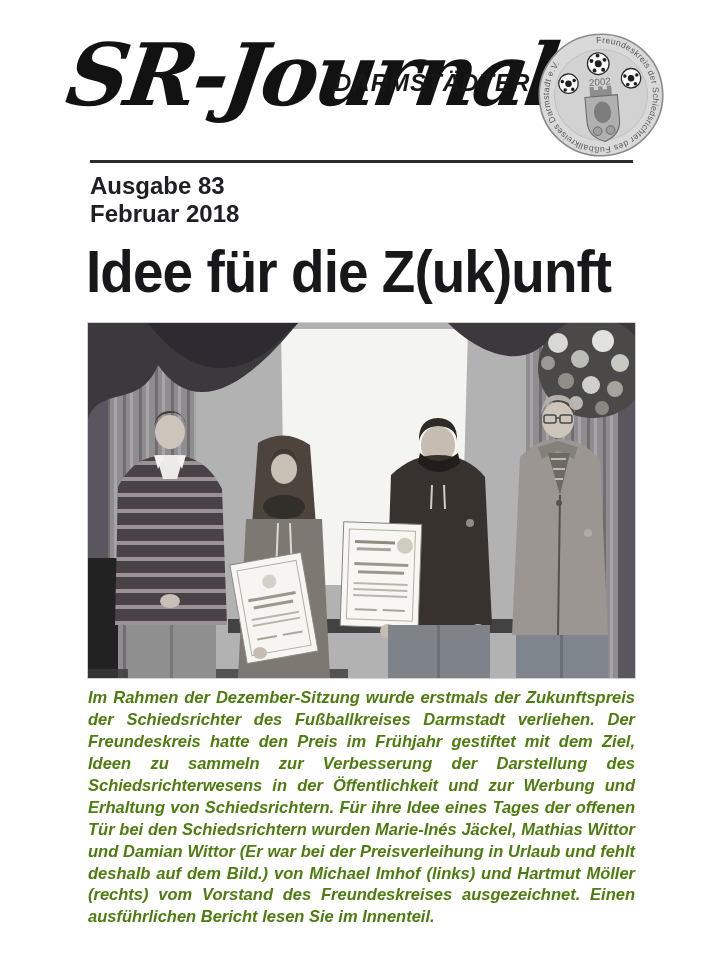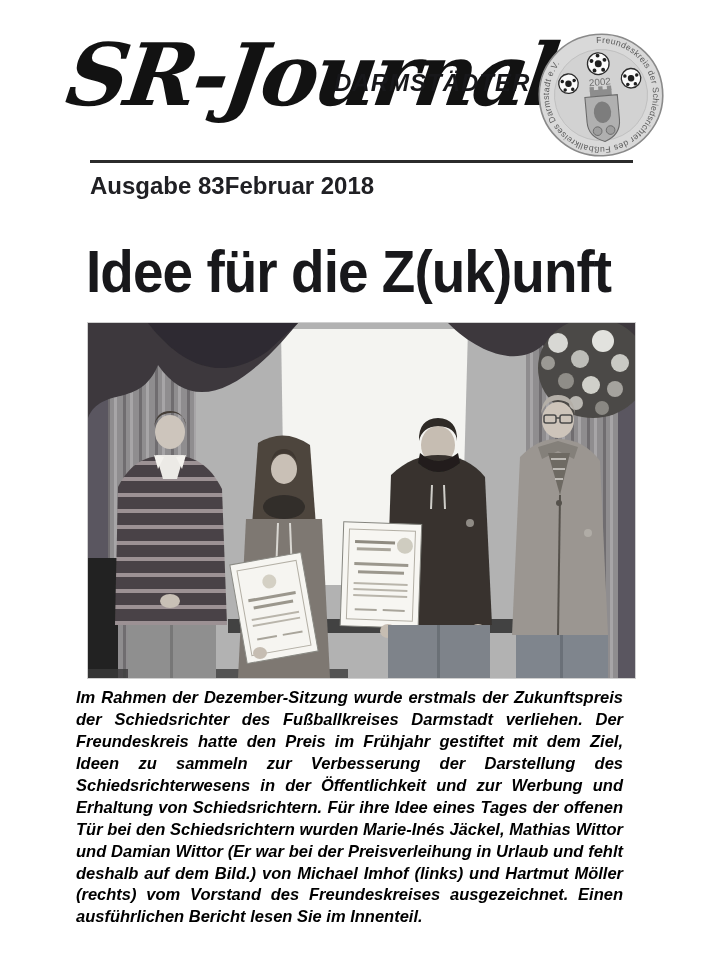--- a/index.html
+++ b/index.html
@@ -17,36 +17,36 @@
   }
   .masthead-kicker{
     position:absolute; left:334px; top:53px;
     font-style:italic; font-weight:bold; font-size:24px; letter-spacing:1px;
     color:#17171a; white-space:nowrap;margin-top:16px;
   }
   .seal{ position:absolute; left:535px; top:30px; width:132px; height:130px; transform:rotate(-5deg); }
 
   .rule{ position:absolute; left:90px; top:160px; width:543px; height:3px; background:#2b2b2b; }
 
-  .issue-bar{ position:absolute; left:90px; top:172px; width:543px; display:flex; justify-content:flex-start; }
+  .issue-bar{ position:absolute; left:90px; top:172px; width:543px; display:flex; justify-content:center;flex-direction:column; }
   .issue-bar span{ font-weight:bold; font-size:24px; color:#202024; }
 
   .headline{
     position:absolute; left:86px; top:238px; width:600px;
     font-weight:bold; font-size:59px; color:#18181b; letter-spacing:-1px;
     transform:scaleX(0.93); transform-origin:left center; white-space:nowrap;
   }
 
   .photo{ position:absolute; left:88px; top:323px; width:547px; height:355px;
           outline:1px solid #cfcfcf; background:#b5b5b5; }
 
   .caption{
-    position:absolute; left:76px; top:687px; width:547px;
+    position:absolute; left:88px; top:687px; width:547px;
     font-style:italic; font-weight:bold; font-size:16.5px; line-height:1.33;
-    color:#000000; text-align:justify;
+    color:#4d7c0f; text-align:justify;
   }
 
   .footer{
     position:absolute; left:88px; top:860px; width:547px;
     text-align:center; font-weight:bold; font-size:22.5px; line-height:1.26; color:#1c1c20;
   }
 </style>
 </head>
 <body>
 

